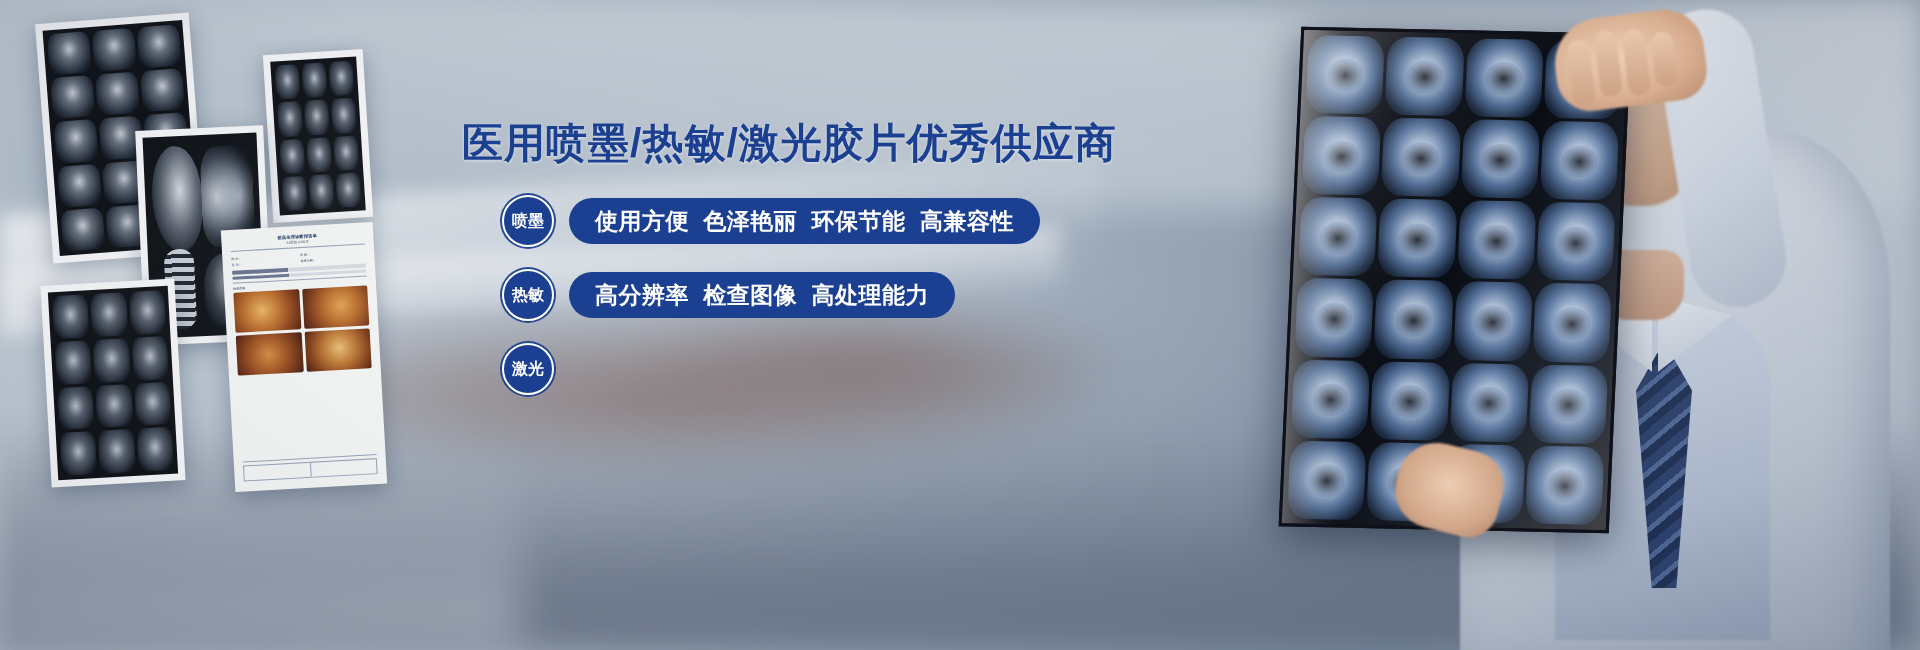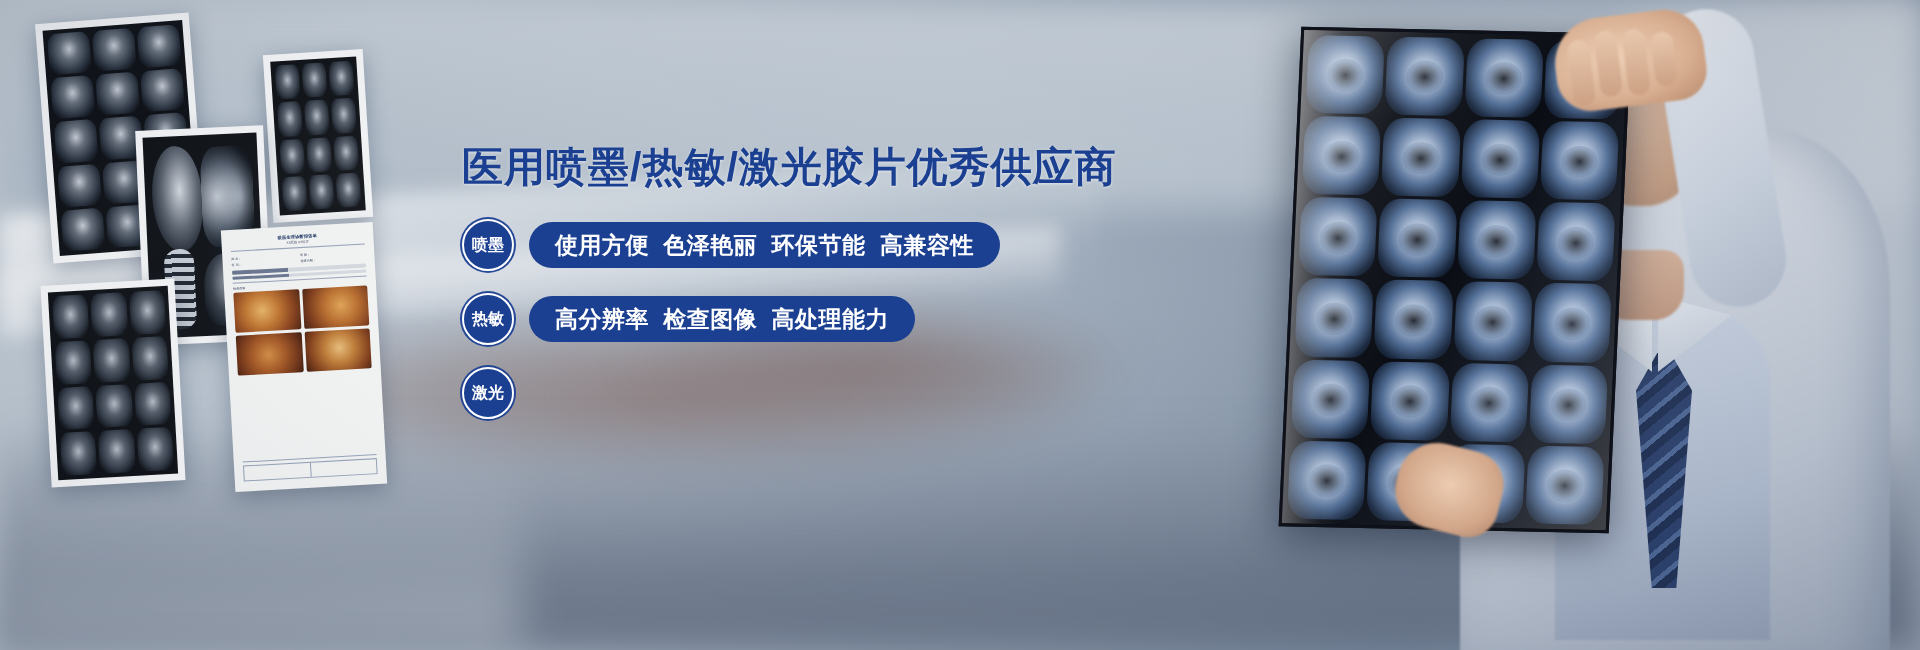--- a/index.html
+++ b/index.html
@@ -297,21 +297,21 @@
   }
   .mri-sheet .curl{
     position:absolute; left:-12px; top:0; width:70px; height:100%;
     background:linear-gradient(90deg,rgba(255,255,255,.42),rgba(255,255,255,.06) 70%,rgba(255,255,255,0));
     pointer-events:none;
   }
 
   
   .content{
     position:absolute;
-    left:462px; top:144px;
+    left:462px; top:120px;
     z-index:20;
   }
   .headline{
     font-size:41px;
     font-weight:bold;
     color:#1c4091;
     letter-spacing:1px;
     line-height:1.15;
     white-space:nowrap;
     text-shadow:0 1px 3px rgba(255,255,255,.55);
@@ -332,20 +332,21 @@
     border:2px solid #ffffff;
     box-shadow:0 0 0 2px rgba(28,64,145,.95);
     color:#ffffff;
     font-size:16px;
     font-weight:bold;
     display:flex;
     align-items:center;
     justify-content:center;
     letter-spacing:0;
     line-height:1;
+    margin-left:40px;
   }
   .pill{
     margin-left:15px;
     height:46px;
     padding:0 26px;
     border-radius:23px;
     background:#1c4091;
     color:#ffffff;
     font-size:23px;
     font-weight:bold;

